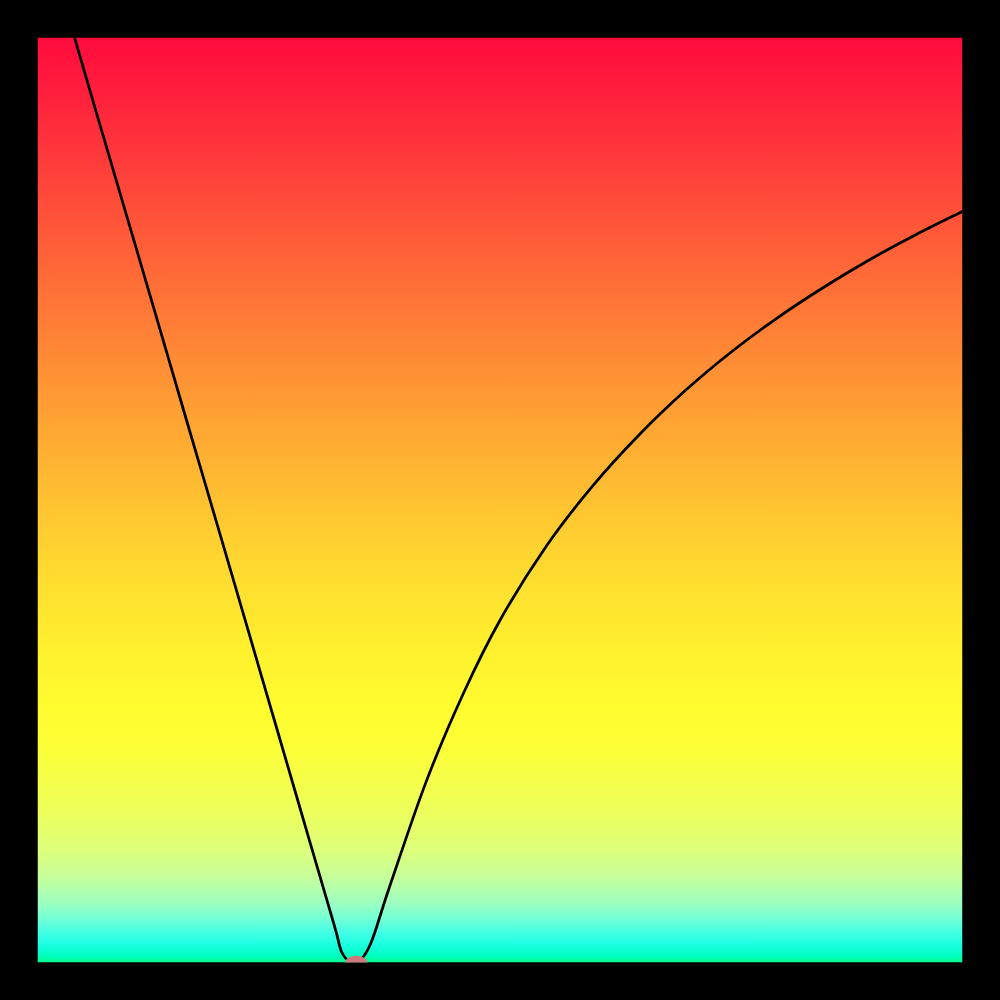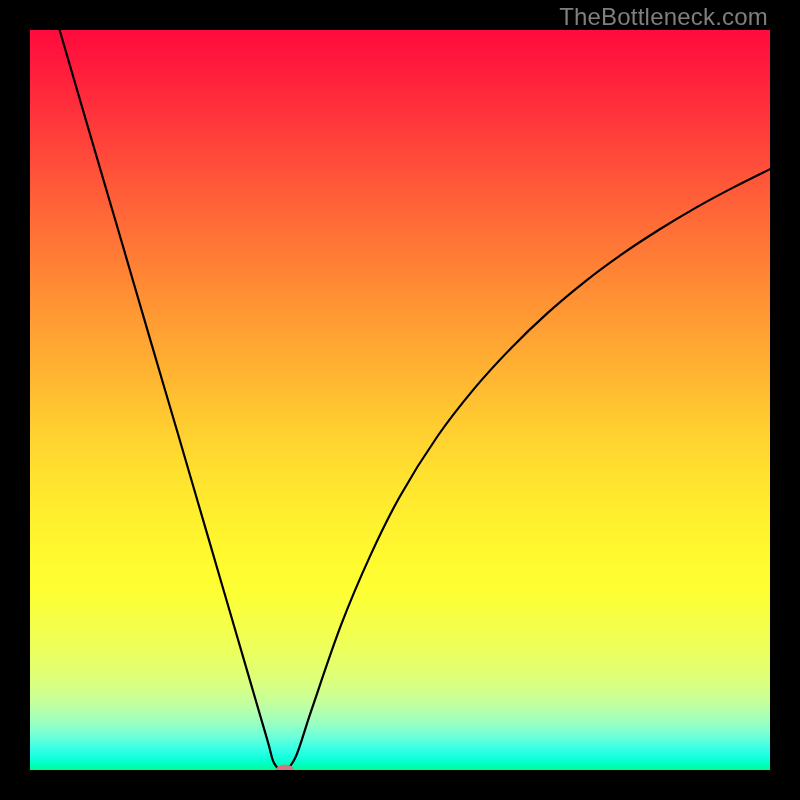--- a/index.html
+++ b/index.html
@@ -85,14 +85,13 @@
 <body>
 
 <div class="frame">
   <div class="plot-area">
     <div class="gradient"></div>
     <svg class="curve" viewBox="0 0 740 740" preserveAspectRatio="none">
       <path id="curve-path" fill="none" stroke="#000" stroke-width="2.2" stroke-linejoin="round" stroke-linecap="round" d="M 29.60 0.00 C 34.53 16.90, 49.33 67.71, 59.20 101.38 C 69.07 135.05, 78.93 168.35, 88.80 202.02 C 98.67 235.69, 108.53 269.73, 118.40 303.40 C 128.27 337.07, 138.13 370.37, 148.00 404.04 C 157.87 437.71, 167.73 471.63, 177.60 505.42 C 187.47 539.21, 197.33 573.01, 207.20 606.80 C 217.07 640.59, 230.63 687.09, 236.80 708.18 C 242.97 729.27, 241.12 728.04, 244.20 733.34 C 247.28 738.64, 251.60 741.36, 255.30 740.00 C 259.00 738.64, 262.08 735.07, 266.40 725.20 C 270.72 715.33, 273.80 702.38, 281.20 680.80 C 288.60 659.22, 300.93 621.60, 310.80 595.70 C 320.67 569.80, 330.53 546.98, 340.40 525.40 C 350.27 503.82, 358.90 485.93, 370.00 466.20 C 381.10 446.47, 394.67 424.88, 407.00 407.00 C 419.33 389.12, 431.67 373.70, 444.00 358.90 C 456.33 344.10, 468.67 330.90, 481.00 318.20 C 493.33 305.50, 505.67 293.78, 518.00 282.68 C 530.33 271.58, 542.67 261.34, 555.00 251.60 C 567.33 241.86, 579.67 232.85, 592.00 224.22 C 604.33 215.59, 616.67 207.57, 629.00 199.80 C 641.33 192.03, 653.67 184.63, 666.00 177.60 C 678.33 170.57, 690.67 164.03, 703.00 157.62 C 715.33 151.21, 733.83 142.20, 740.00 139.12"></path>
     </svg>
     <div id="marker" class="marker" style="left: 255.3px; top: 740px;"></div>
   </div>
-  <div class="watermark">TheBottleneck.com</div>
 </div>
 
 </body></html>

